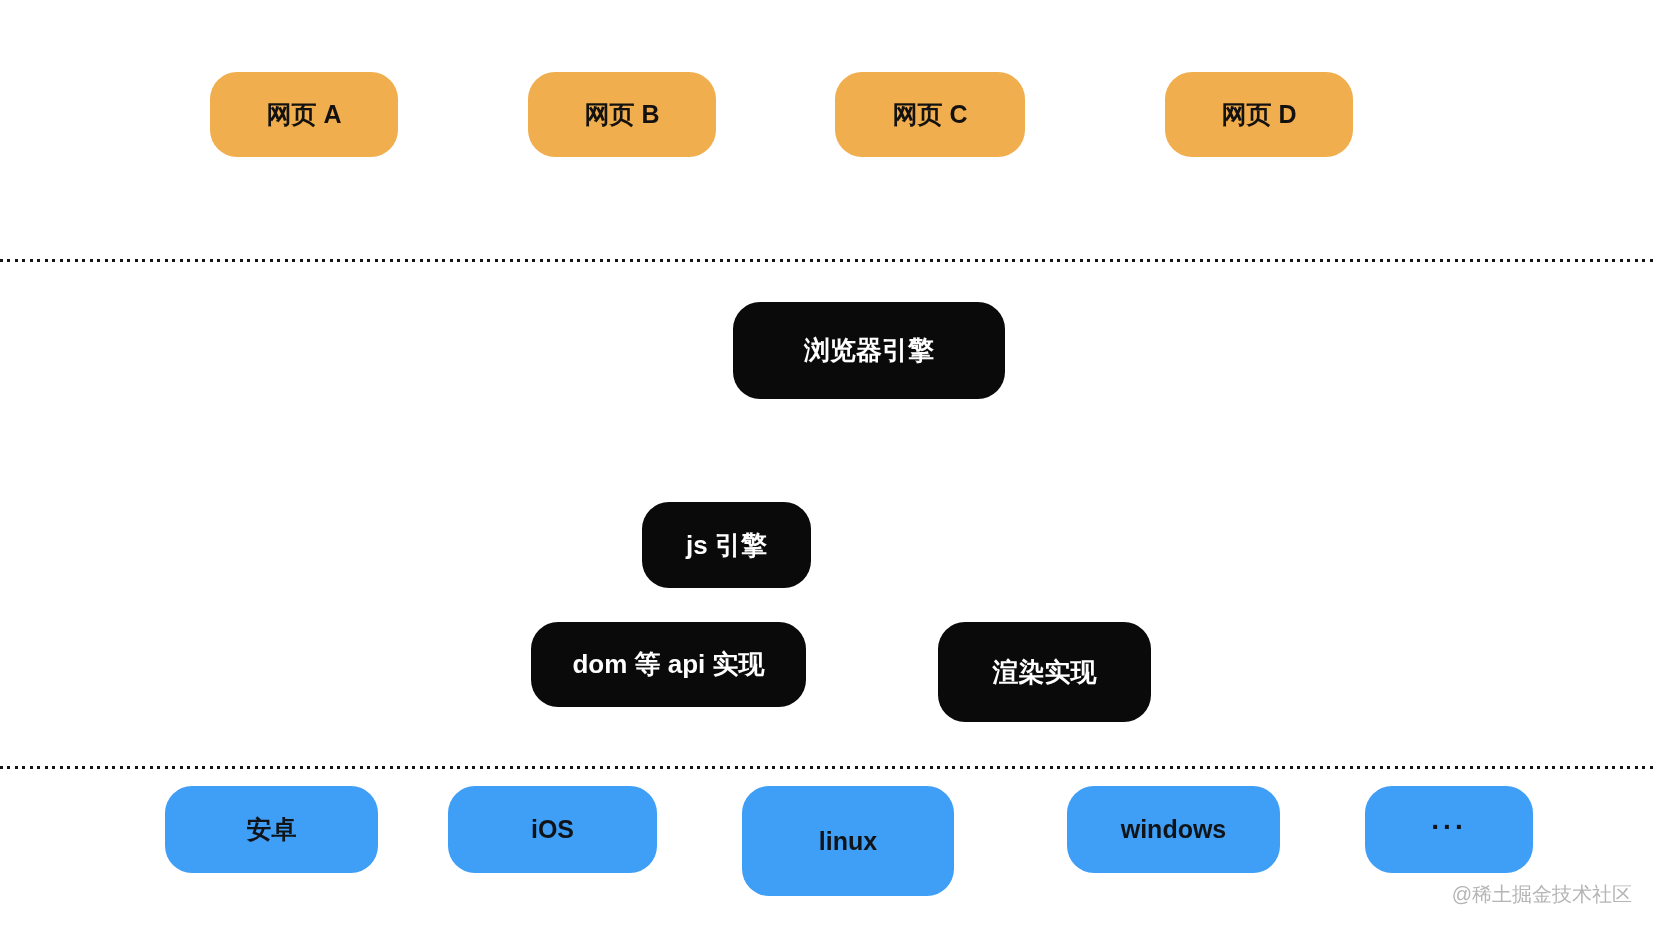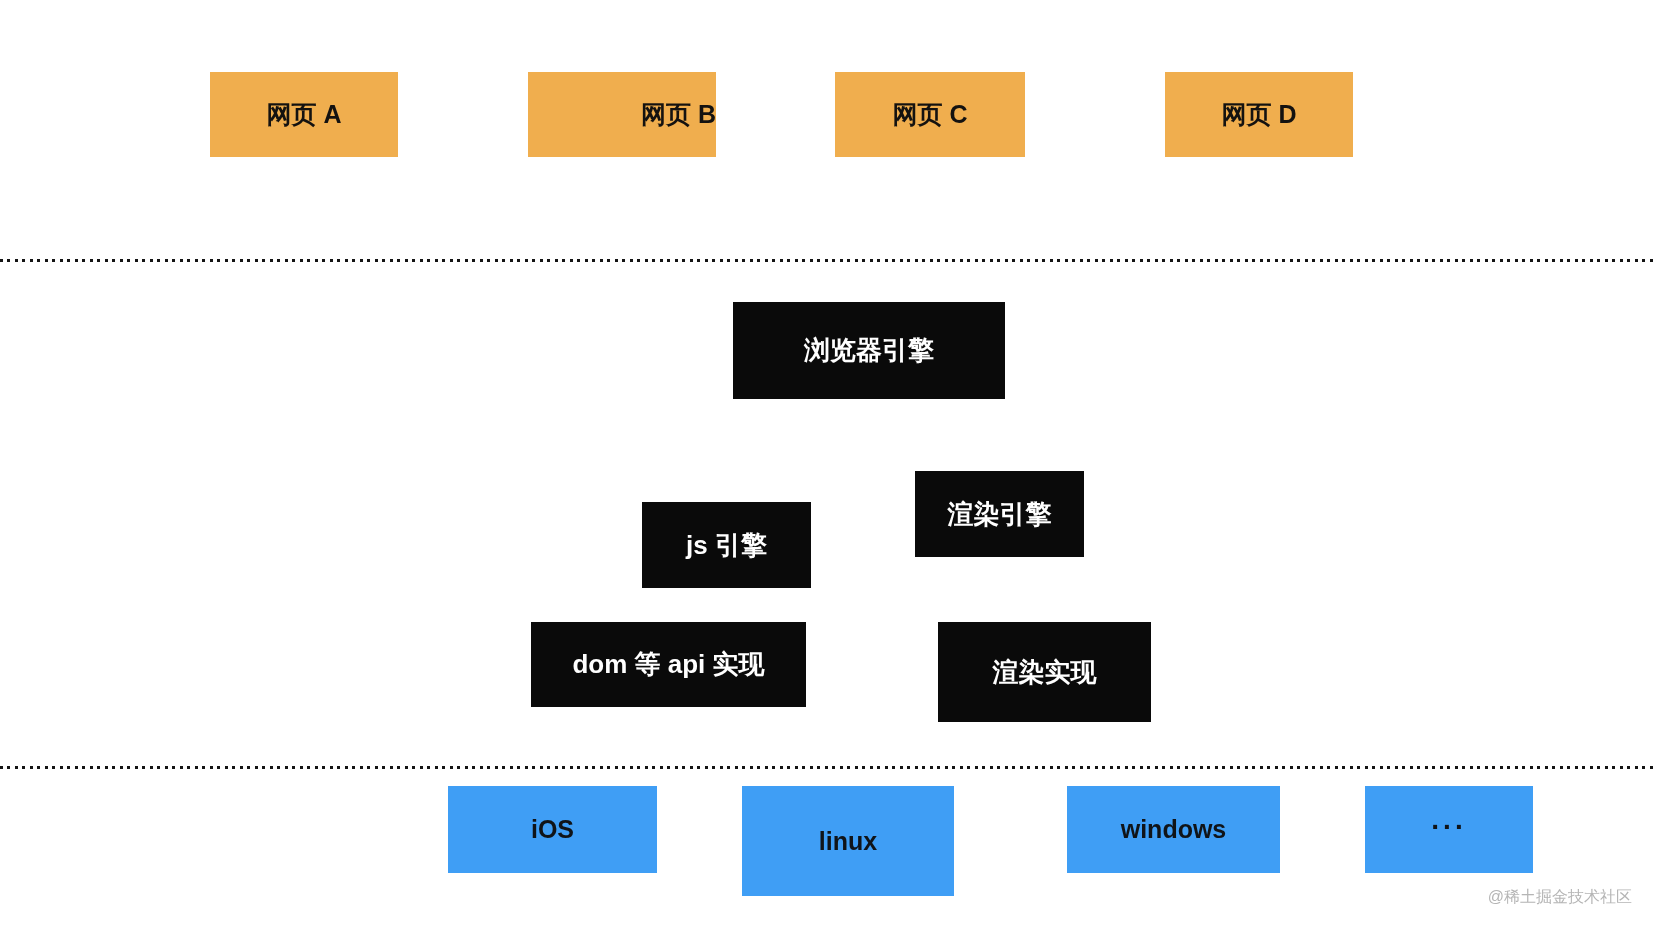--- a/index.html
+++ b/index.html
@@ -16,20 +16,21 @@
     overflow: hidden;
   }
   .box {
     position: absolute;
     display: flex;
     align-items: center;
     justify-content: center;
     font-weight: bold;
     box-sizing: border-box;
     white-space: nowrap;
+    border-radius: 27px;
   }
   .orange {
     background: #f0ae4e;
     color: #141210;
     font-size: 25px;
   }
   .black {
     background: #0a0a0a;
     color: #ffffff;
     font-size: 26px;
@@ -49,65 +50,65 @@
   .ellipsis-label {
     display: inline-block;
     transform: translateY(-10px);
     letter-spacing: 4px;
     font-size: 28px;
   }
   .watermark {
     position: absolute;
     right: 24px;
     bottom: 18px;
-    font-size: 16px;
+    font-size: 20px;
     color: #b5b5b5;
     font-weight: normal;
   }
 </style>
 </head>
 <body>
 
 <div class="stage">
 
   <div class="box orange" style="left:210px; top:72px; width:188px; height:85px;">
     <span>网页 A</span>
   </div>
-  <div class="box orange" style="left:528px; top:72px; width:188px; height:85px;justify-content:flex-end;">
+  <div class="box orange" style="left:528px; top:72px; width:188px; height:85px;">
     <span>网页 B</span>
   </div>
   <div class="box orange" style="left:835px; top:72px; width:190px; height:85px;justify-content:center;">
     <span>网页 C</span>
   </div>
   <div class="box orange" style="left:1165px; top:72px; width:188px; height:85px;">
     <span>网页 D</span>
   </div>
 
   <div class="dotted-line" style="top:259px;"></div>
 
   <div class="box black" style="left:733px; top:302px; width:272px; height:97px;">
     <span>浏览器引擎</span>
   </div>
 
   <div class="box black" style="left:642px; top:471px; width:169px; height:86px;margin-top:31px;">
     <span>js 引擎</span>
   </div>
-  <div class="box black" style="left:915px; top:471px; width:169px; height:86px;">
-    <span>渲染引擎</span>
-  </div>
 
   <div class="box black" style="left:531px; top:622px; width:275px; height:85px;text-align:right;">
     <span>dom 等 api 实现</span>
   </div>
   <div class="box black" style="left:938px; top:622px; width:213px; height:100px;">
     <span>渲染实现</span>
   </div>
 
   <div class="dotted-line" style="top:766px;"></div>
 
+  <div class="box blue" style="left:165px; top:786px; width:213px; height:87px;">
+    <span>安卓</span>
+  </div>
   <div class="box blue" style="left:448px; top:786px; width:209px; height:87px;text-align:right;">
     <span>iOS</span>
   </div>
   <div class="box blue" style="left:742px; top:786px; width:212px; height:110px;">
     <span>linux</span>
   </div>
   <div class="box blue" style="left:1067px; top:786px; width:213px; height:87px;">
     <span>windows</span>
   </div>
   <div class="box blue" style="left:1365px; top:786px; width:168px; height:87px;">

